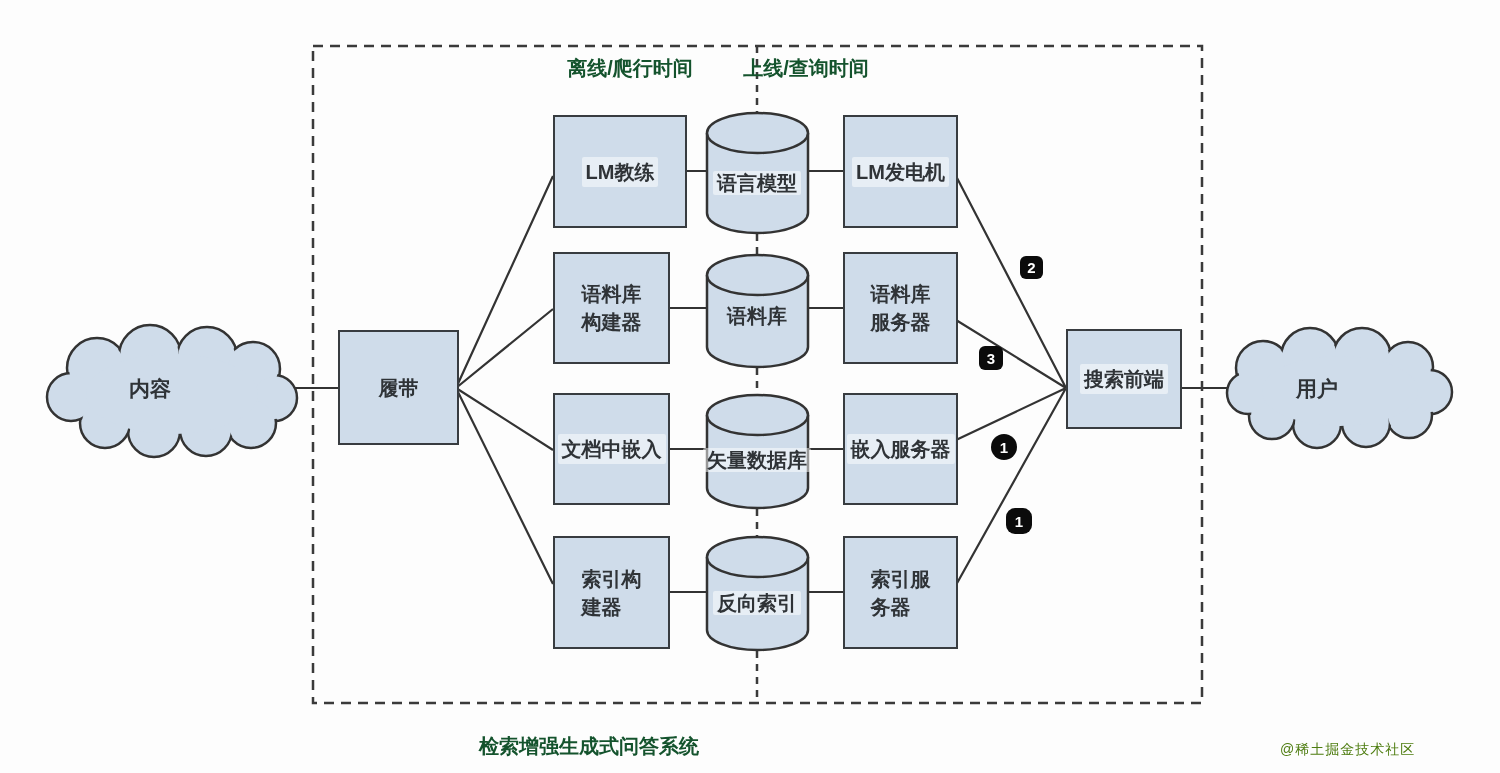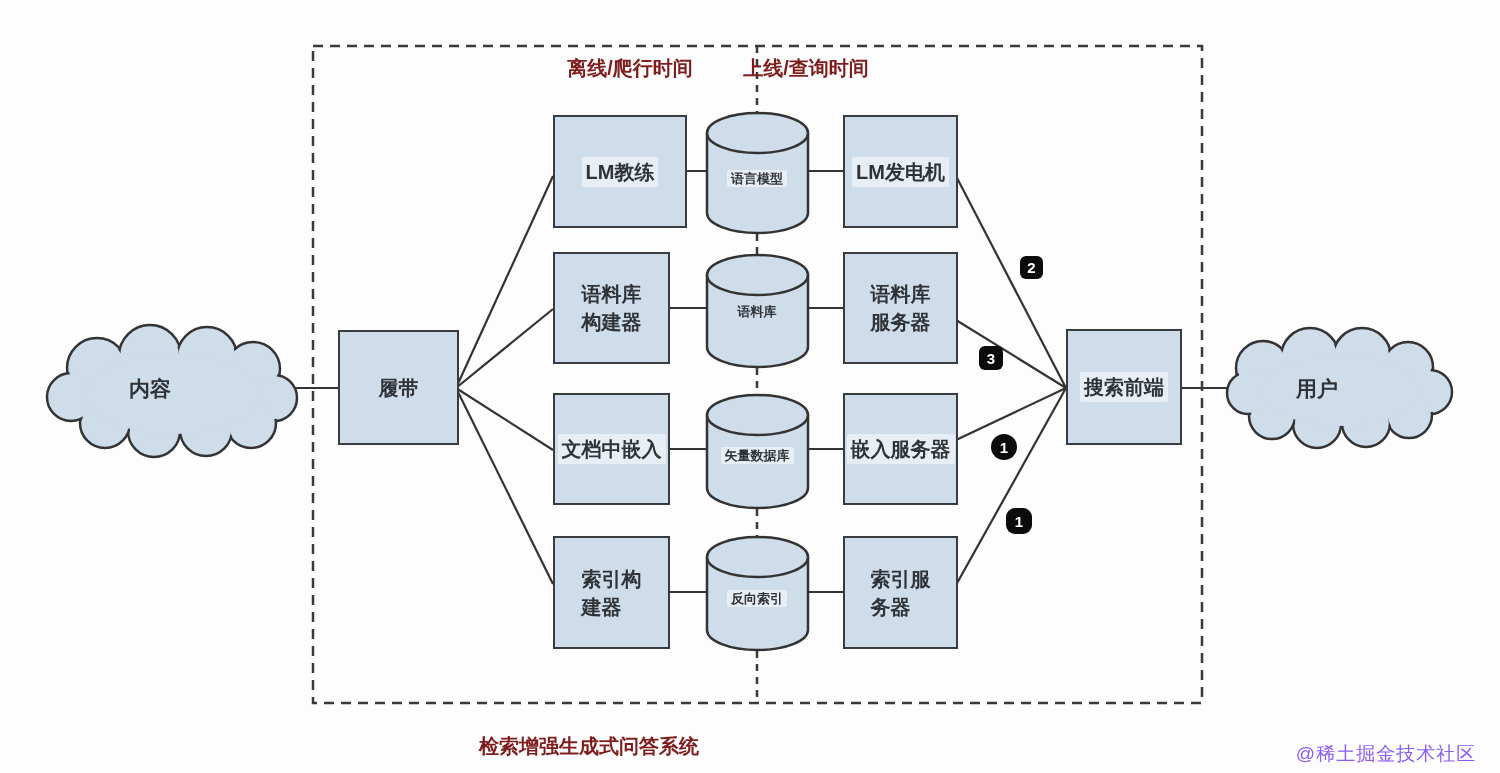--- a/index.html
+++ b/index.html
@@ -10,26 +10,26 @@
   .cf{fill:#cfdcea;stroke:none;}
   .cyl{fill:#cfdcea;stroke:#333333;stroke-width:2.5px;}
   .ln{stroke:#333333;stroke-width:2.2px;fill:none;}
   .dash{stroke:#3a3a3a;stroke-width:2.5px;fill:none;stroke-dasharray:10 7;}
   .dashv{stroke:#3a3a3a;stroke-width:2.5px;fill:none;stroke-dasharray:7 6;}
   .node{position:absolute;display:flex;align-items:center;justify-content:center;
         background:#cfdcea;border:2.5px solid #383c40;box-sizing:border-box;}
   .node-label{font-size:20px;font-weight:600;white-space:pre-line;text-align:center;line-height:1.4;}
   .al{text-align:left;}
   .halo{background:rgba(255,255,255,0.5);padding:1px 4px;border-radius:2px;}
-  .cyl-label{position:absolute;width:140px;text-align:center;font-size:13px;font-weight:600;}
-  .rlabel{position:absolute;font-size:20px;font-weight:600;text-align:center;color:#7f1d1d;}
+  .cyl-label{position:absolute;width:140px;text-align:center;font-size:20px;font-weight:600;}
+  .rlabel{position:absolute;font-size:20px;font-weight:600;text-align:center;color:#14532d;}
   .cloud-label{position:absolute;font-size:21px;font-weight:600;text-align:center;}
   .badge{position:absolute;background:#0b0b0b;color:#ffffff;font-weight:700;font-size:15px;
          display:flex;align-items:center;justify-content:center;}
-  .watermark{position:absolute;font-size:19px;color:#8b5cf6;text-align:center;letter-spacing:1px;}
+  .watermark{position:absolute;font-size:14px;color:#4d7c0f;text-align:left;letter-spacing:1px;}
 </style>
 </head>
 <body>
 
 <div class="stage">
 
   <svg class="underlay" width="1500" height="773" viewBox="0 0 1500 773">
 
     <path class="ln" d="M290 388 H340"></path>
     <path class="ln" d="M456 388 L553 176 M456 388 L553 309 M456 388 L553 450 M456 388 L553 584"></path>
@@ -154,21 +154,21 @@
 建器</span>
   </div>
   <div class="cyl-label" style="left:687px;top:590px;">
     <span class="halo">反向索引</span>
   </div>
   <div class="node" style="left:843px;top:536px;width:115px;height:113px;">
     <span class="node-label al">索引服
 务器</span>
   </div>
 
-  <div class="node" style="left:1066px;top:329px;width:116px;height:116px;">
+  <div class="node" style="left:1066px;top:329px;width:116px;height:100px;">
     <span class="node-label halo">搜索前端</span>
   </div>
 
   <div class="badge" style="left:1020px;top:256px;width:23px;height:23px;border-radius:6px;">2</div>
   <div class="badge" style="left:979px;top:346px;width:24px;height:24px;border-radius:6px;">3</div>
   <div class="badge" style="left:991px;top:434px;width:26px;height:26px;border-radius:50%;">1</div>
   <div class="badge" style="left:1006px;top:508px;width:26px;height:26px;border-radius:9px;">1</div>
 
   <div class="watermark" style="left:1280px;top:741px;width:212px;">@稀土掘金技术社区</div>
 

